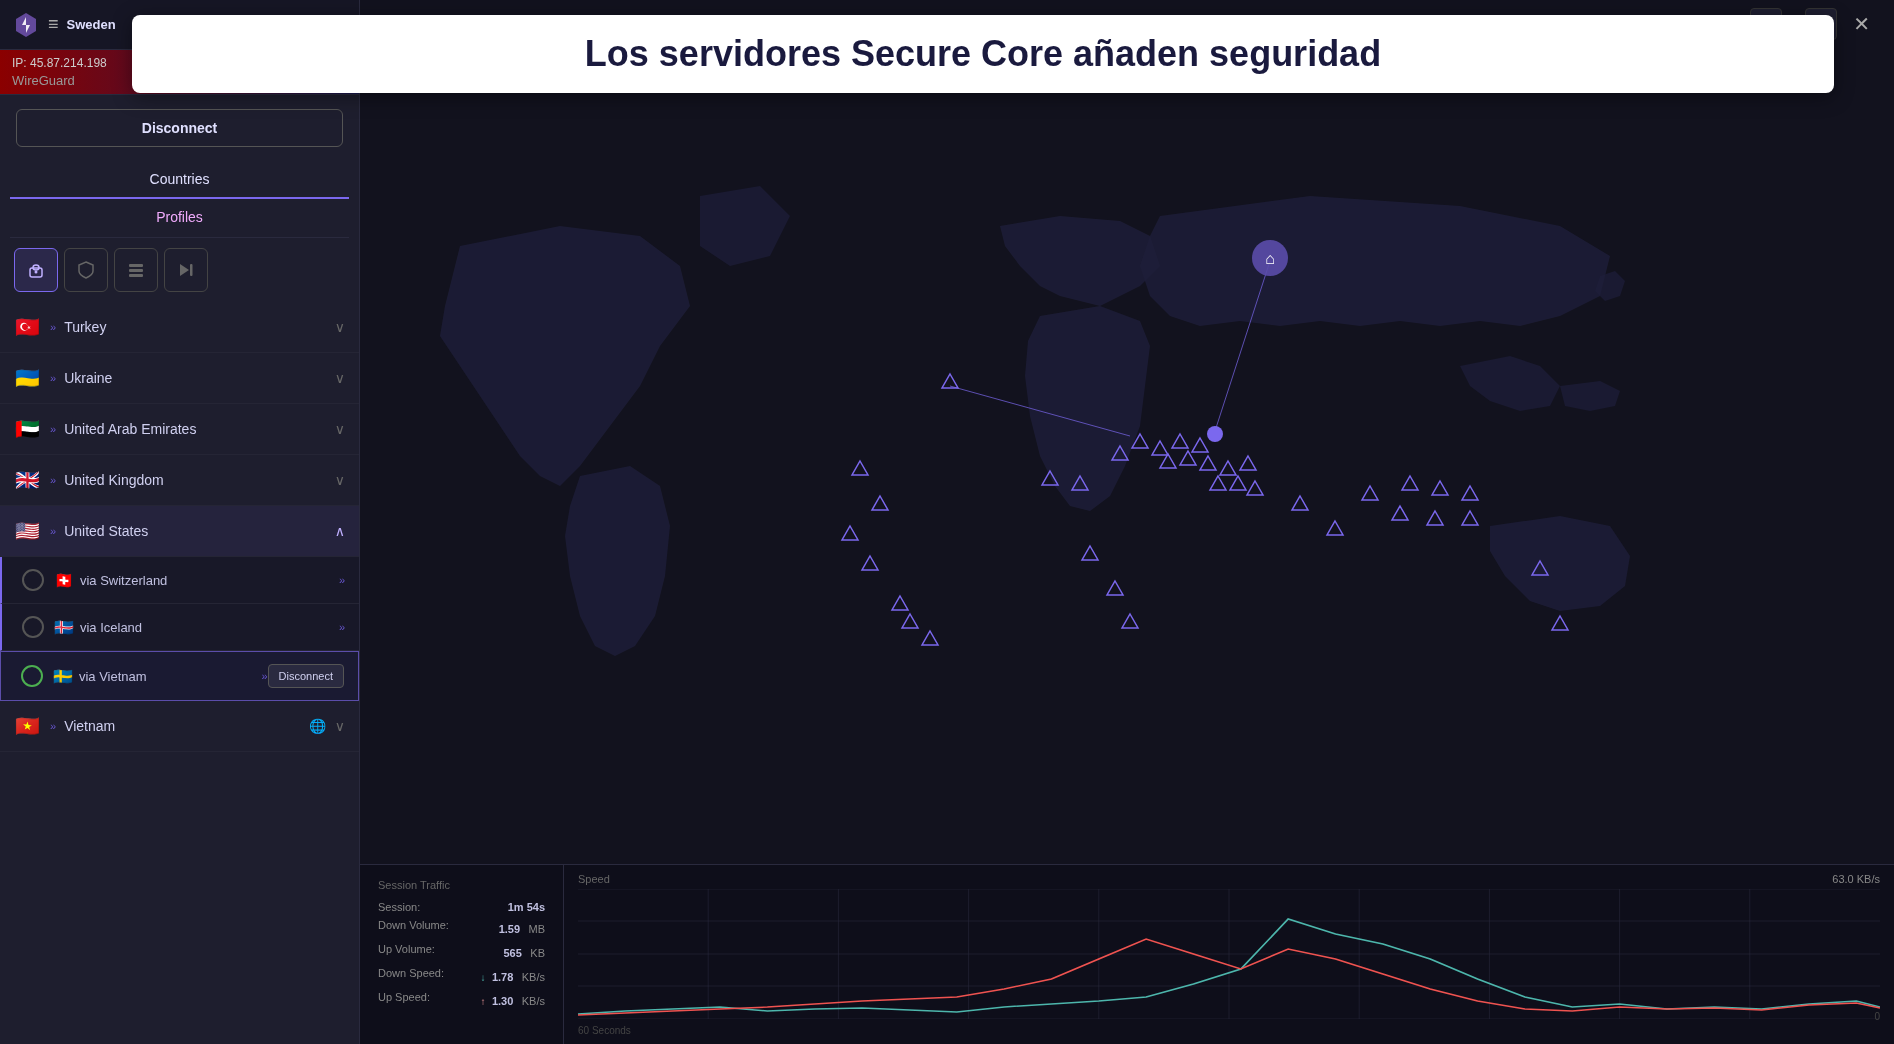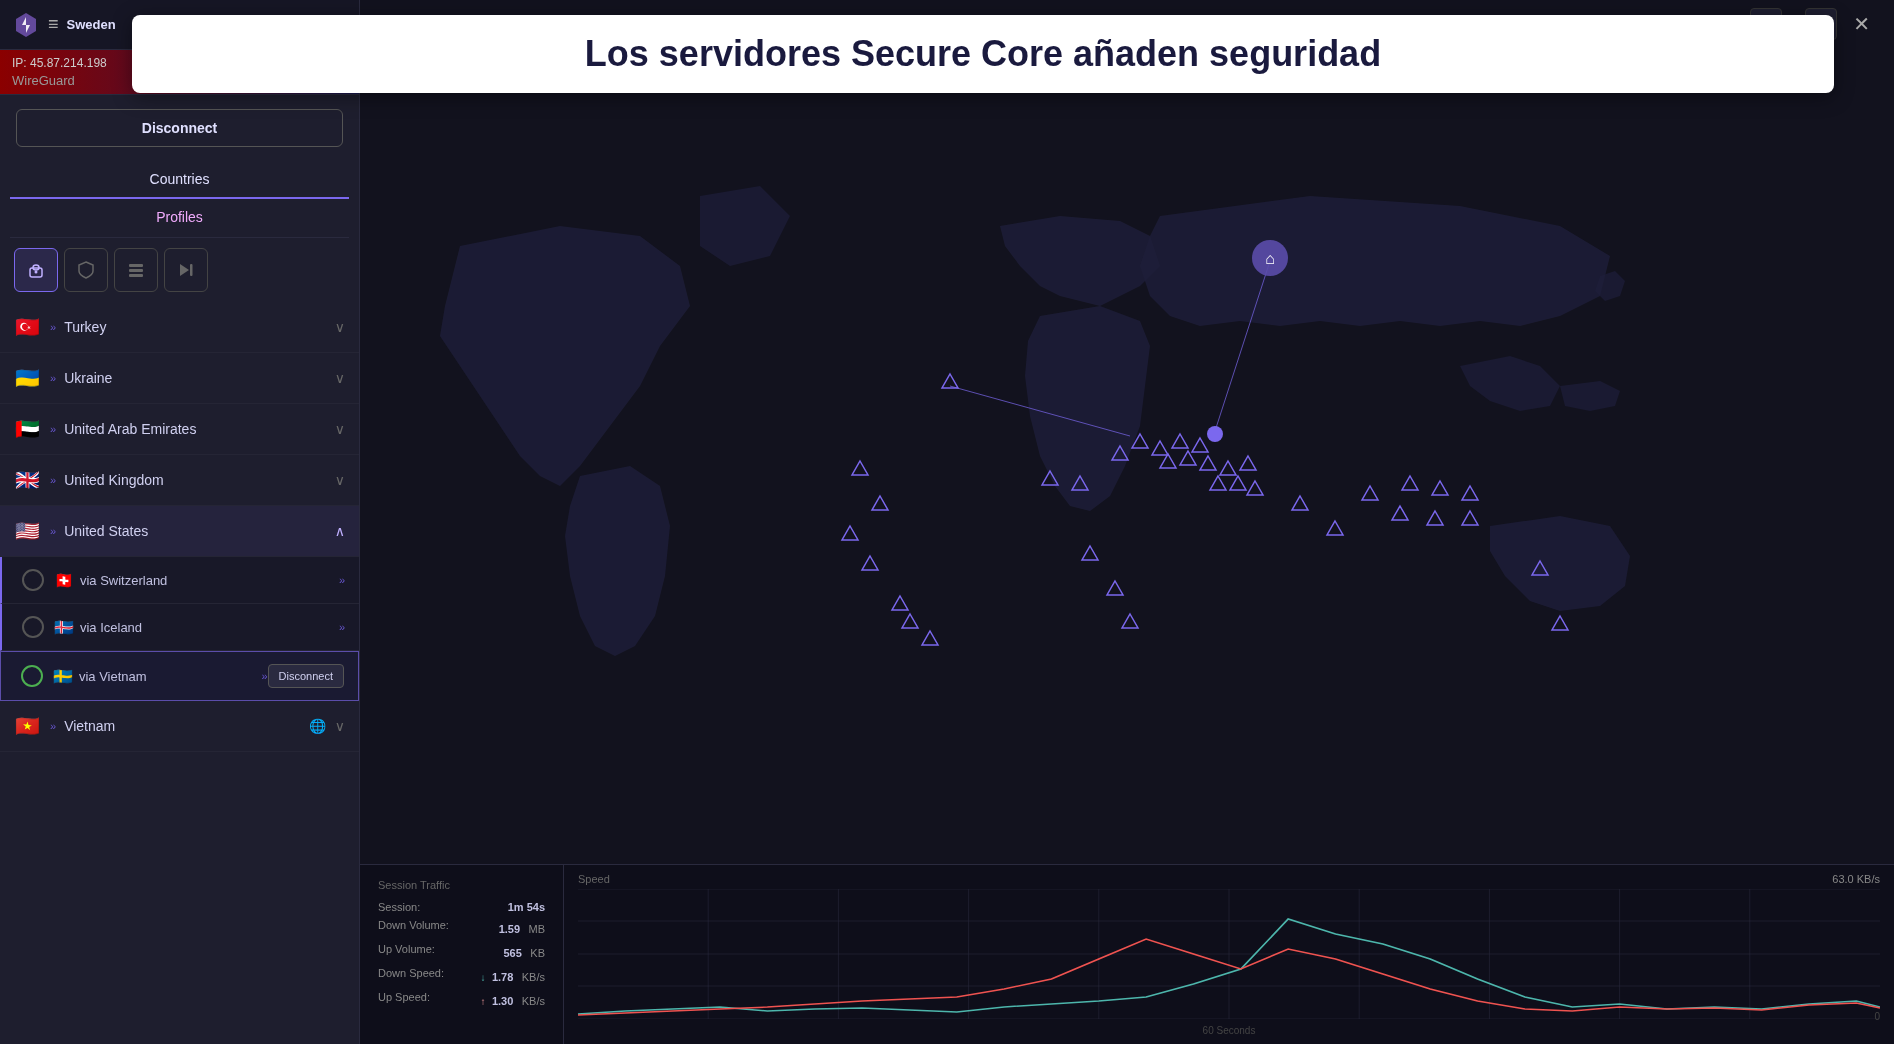--- a/index.html
+++ b/index.html
@@ -377,21 +377,20 @@
     }
     .chart-max {
       color: #888;
       font-size: 11px;
     }
     .chart-svg {
       width: 100%;
       height: 130px;
     }
     .chart-footer {
-      text-align: center;
       color: #444;
       font-size: 10px;
       margin-top: 2px;
     }
     .chart-0 {
       position: absolute;
       right: 14px;
       bottom: 22px;
       color: #444;
       font-size: 10px;

